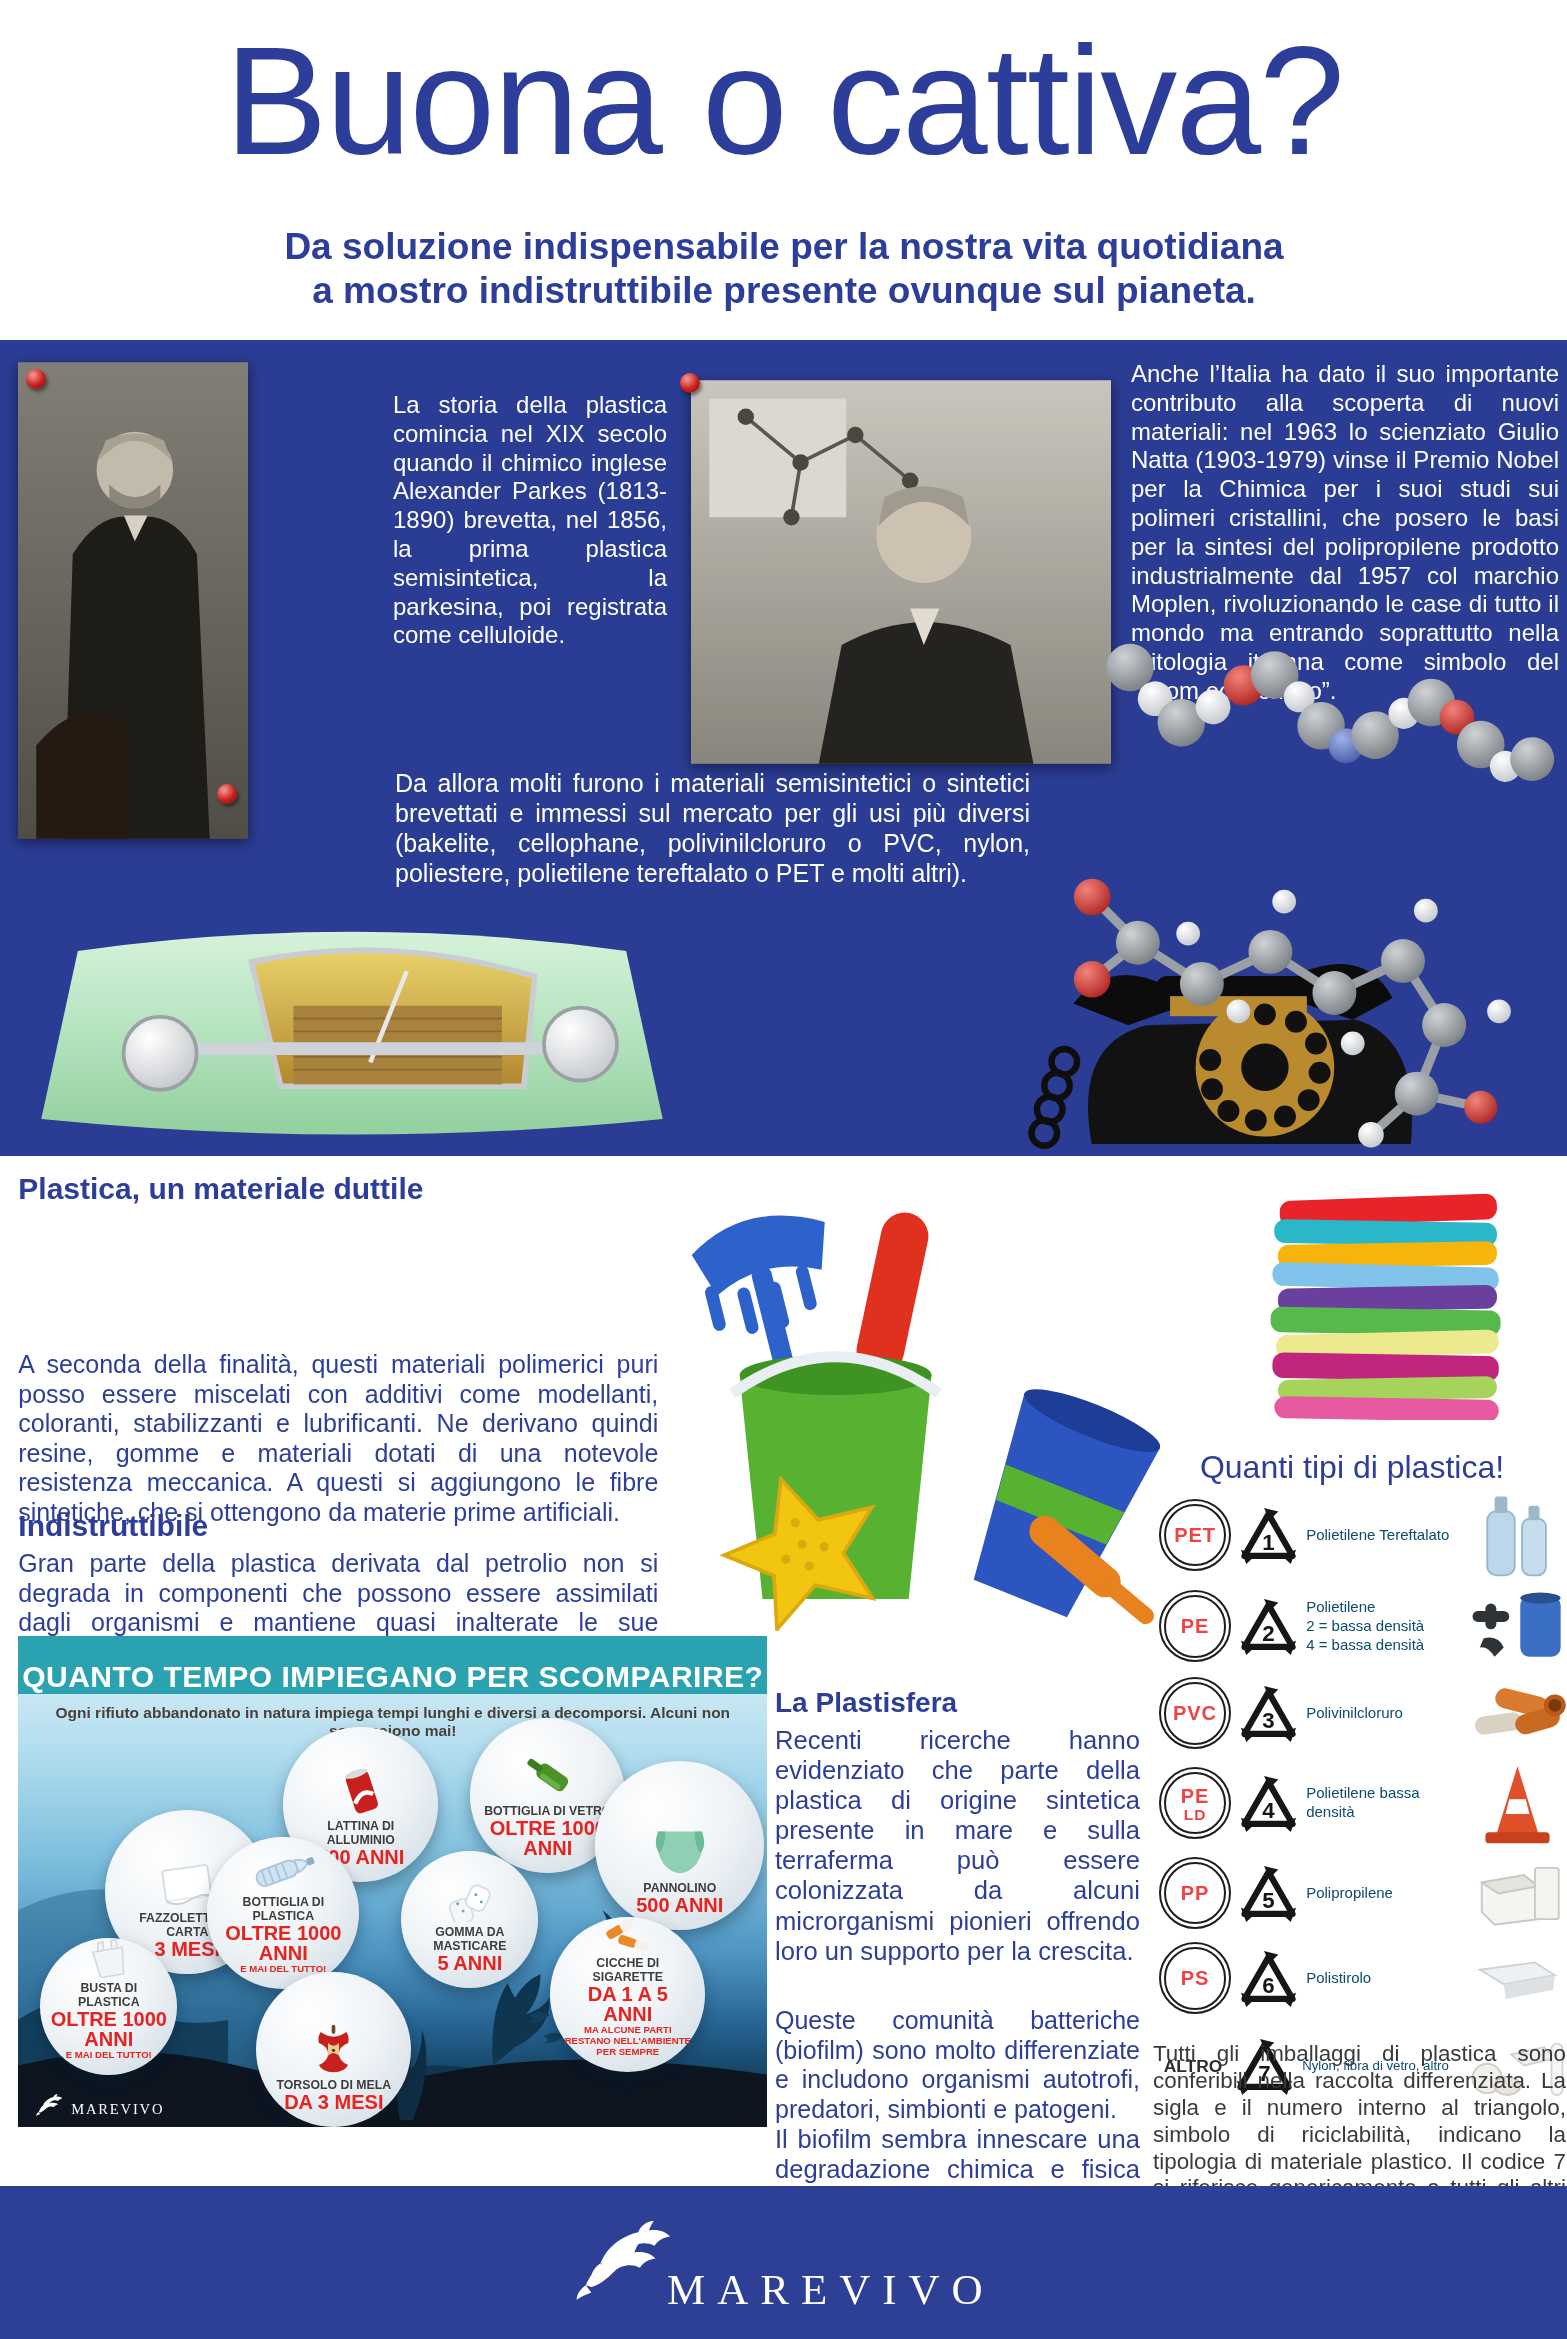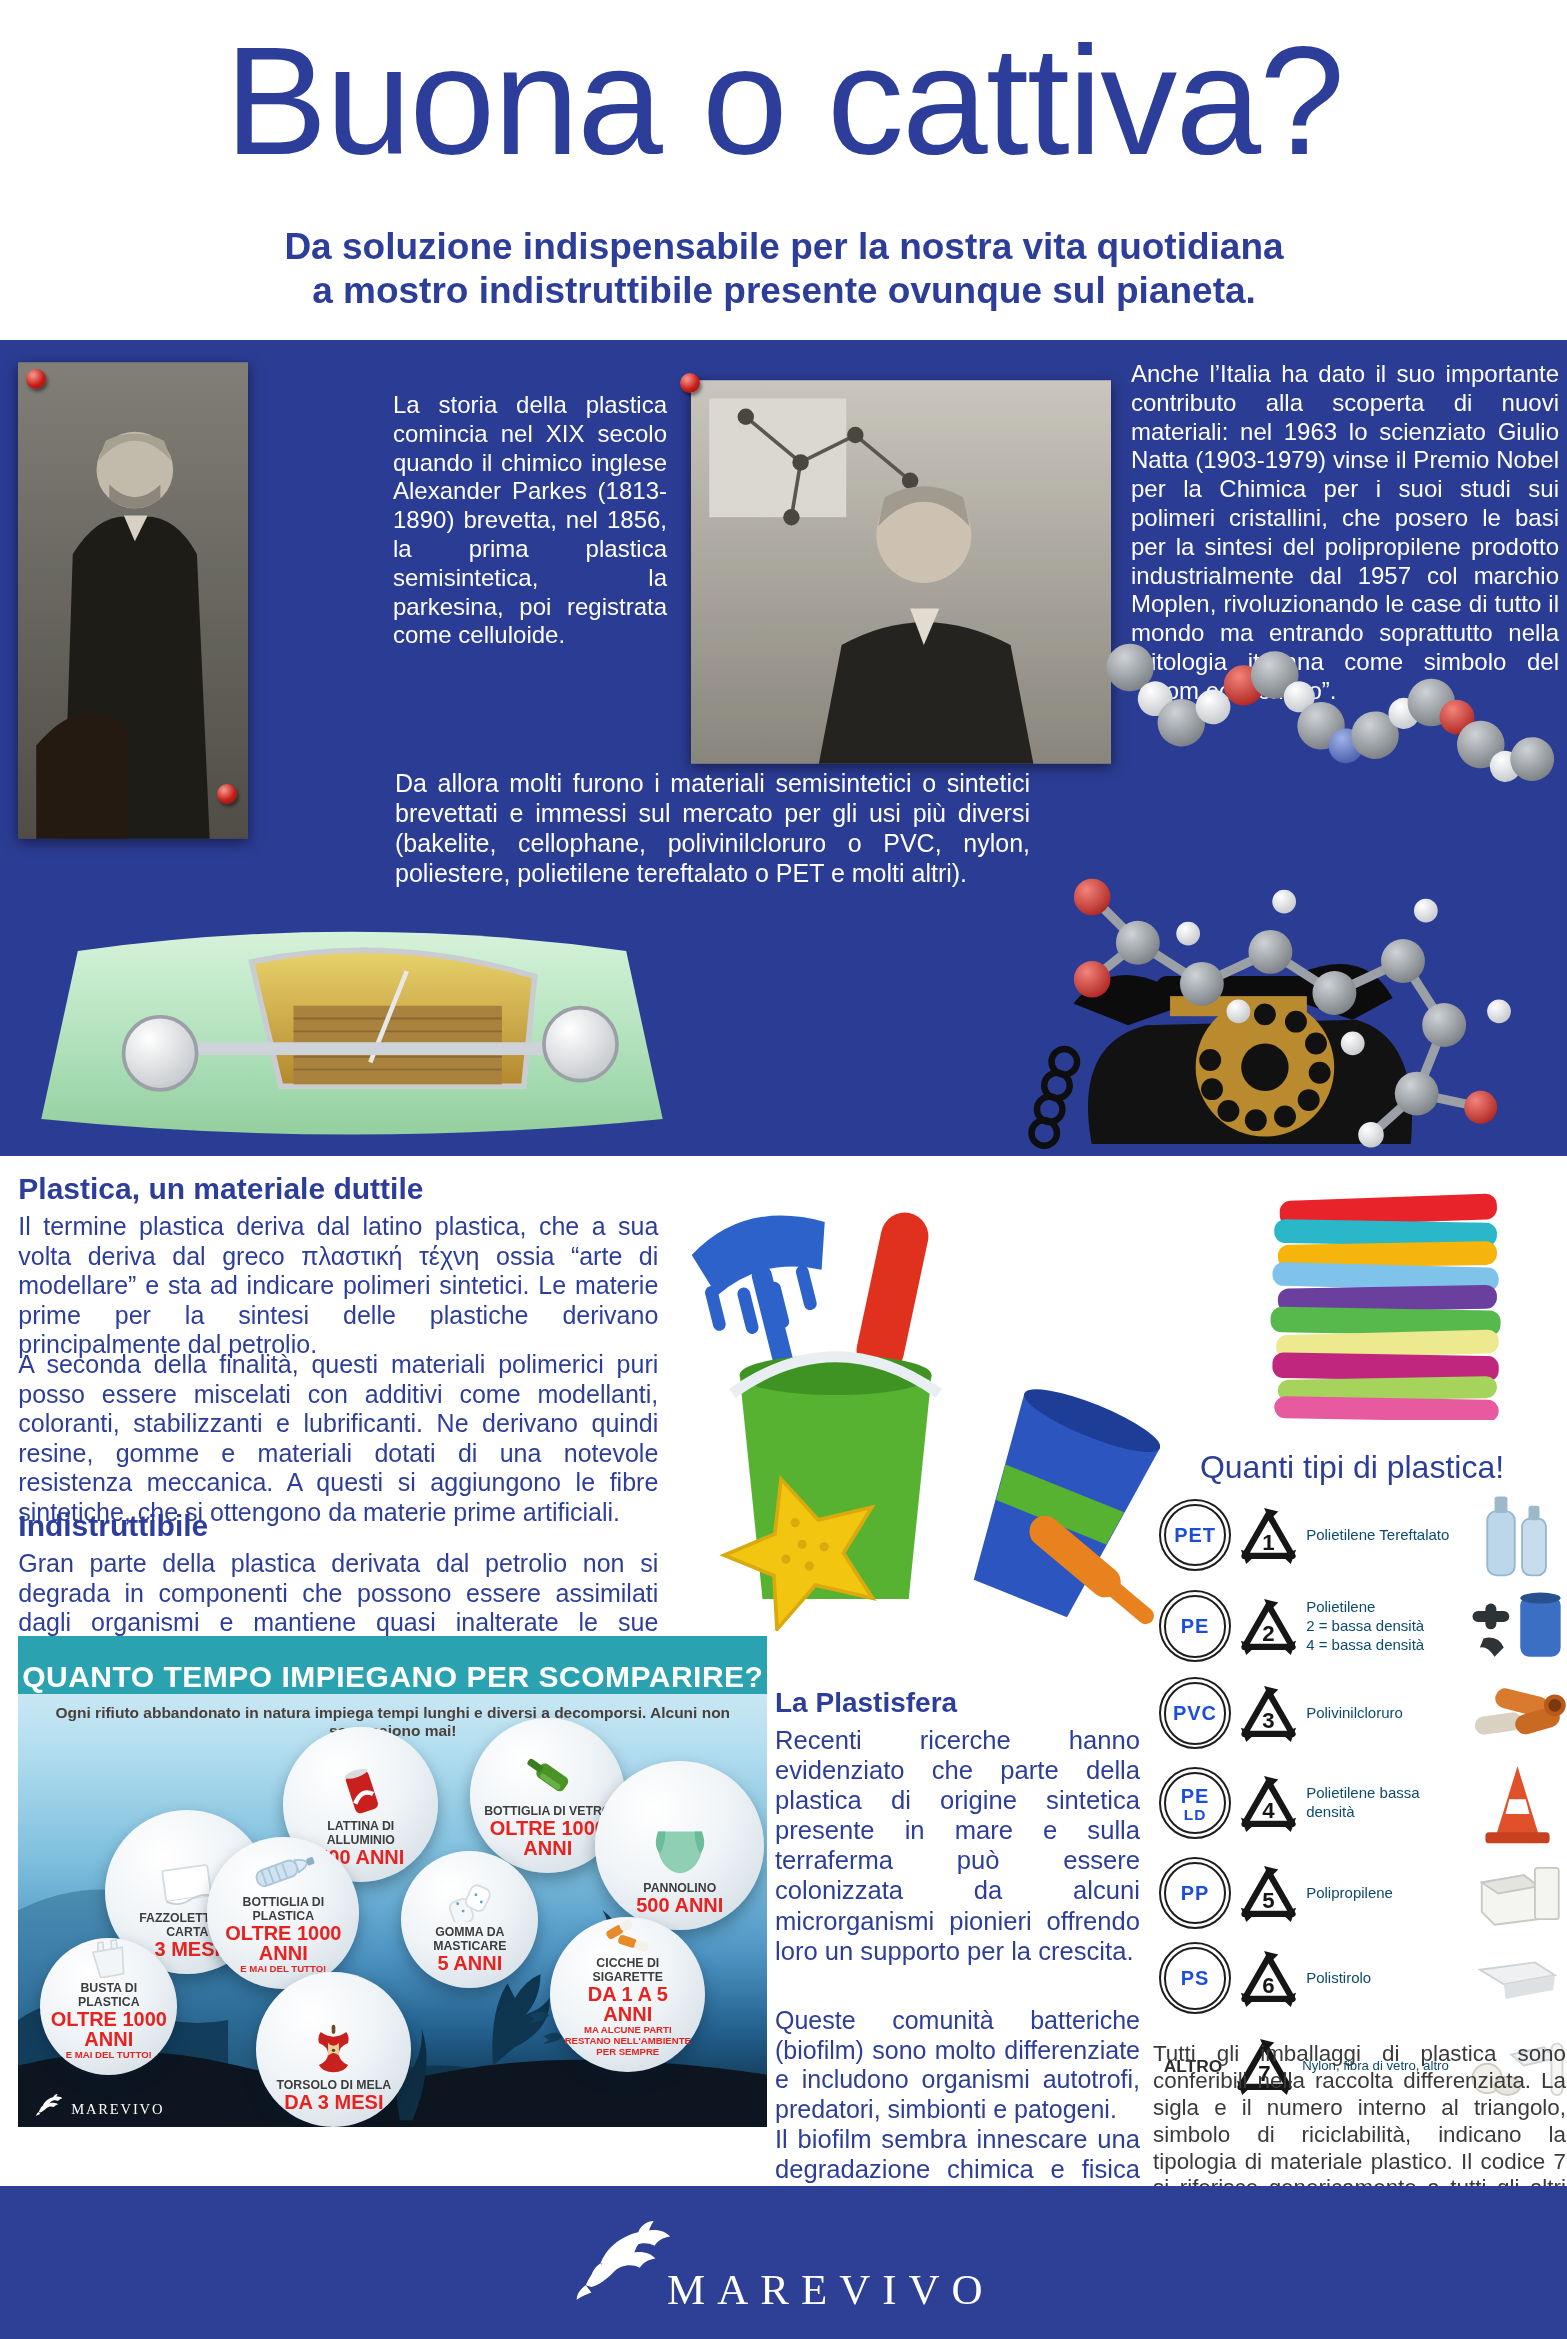--- a/index.html
+++ b/index.html
@@ -36,21 +36,21 @@
   .b-time{font-size:20px;font-weight:700;color:#e8231f;line-height:1.0;max-width:122px;}
   .b-note{font-size:9.6px;font-weight:700;color:#e8231f;line-height:1.15;max-width:88%;}
   .b-icon{margin-bottom:4.6px;}
   .info-brand{position:absolute;left:16.4px;bottom:9.1px;display:flex;align-items:flex-end;gap:5.5px;}
   .info-brand-text{color:#fff;font-family:"Liberation Serif",serif;font-size:14.6px;letter-spacing:1.8px;}
   
   .ptypes{top:1491px;left:1159px;width:409px;display:flex;flex-direction:column;gap:6.4px;}
   .ptype-row{display:flex;align-items:center;gap:9.1px;height:69px;}
   .badge{width:68px;height:68px;min-width:68px;border-radius:50%;border:2.7px solid #1d1d1d;position:relative;
          display:flex;flex-direction:column;align-items:center;justify-content:center;
-         font-weight:700;font-size:20px;color:#1d4ed8;letter-spacing:0.9px;}
+         font-weight:700;font-size:20px;color:#ef4444;letter-spacing:0.9px;}
   .badge::after{content:'';position:absolute;inset:2.7px;border:2.3px solid #1d1d1d;border-radius:50%;}
   .badge .ld{font-size:15.5px;line-height:.9;}
   .badge-plain{width:68px;min-width:68px;text-align:center;font-weight:700;font-size:17.4px;color:#2c2c2c;}
   .tri-line{fill:none;stroke:#161616;stroke-width:7;stroke-linejoin:round;}
   .tri-tip{fill:#161616;}
   .tri-num{font-size:25px;font-weight:700;fill:#161616;text-anchor:middle;font-family:"Liberation Sans",sans-serif;}
   .ptype-label{flex:1;font-size:15px;color:#0c4a6e;line-height:1.25;}
   .footnote{top:2041px;left:1153px;width:413px;font-size:22.4px;line-height:1.2;color:#3a3a3a;text-align:justify;}
   
   .footer{top:2186px;left:0;width:1568px;height:154px;background:#2e3f96;
@@ -249,21 +249,20 @@
           <circle cx="205" cy="195" r="13" fill="url(#gW)"></circle>
         <circle cx="255" cy="75" r="13" fill="url(#gW)"></circle>
           <circle cx="330" cy="230" r="13" fill="url(#gW)"></circle>
         <circle cx="410" cy="85" r="13" fill="url(#gW)"></circle>
           <circle cx="490" cy="195" r="13" fill="url(#gW)"></circle>
       </g>
     </svg>
   </div>
 
   <div class="abs h-blue" style="left:18.3px;top:1172px">Plastica, un materiale duttile</div>
-  <div class="abs body-blue" style="left:18.3px;top:1212px;width:640px">Il termine plastica deriva dal latino plastica, che a sua volta deriva dal greco πλαστική τέχνη ossia “arte di modellare” e sta ad indicare polimeri sintetici. Le materie prime per la sintesi delle plastiche derivano principalmente dal petrolio.</div>
   <div class="abs body-blue" style="left:18.3px;top:1350px;width:640px">A seconda della finalità, questi materiali polimerici puri posso essere miscelati con additivi come modellanti, coloranti, stabilizzanti e lubrificanti. Ne derivano quindi resine, gomme e materiali dotati di una notevole resistenza meccanica. A questi si aggiungono le fibre sintetiche, che si ottengono da materie prime artificiali.</div>
   <div class="abs h-blue" style="left:18.3px;top:1509px">Indistruttibile</div>
   <div class="abs body-blue" style="left:18.3px;top:1549px;width:640px">Gran parte della plastica derivata dal petrolio non si degrada in componenti che possono essere assimilati dagli organismi e mantiene quasi inalterate le sue caratteristiche.</div>
 
   <svg class="abs" style="left:630px;top:1183px" width="530" height="448" viewBox="0 0 580 490">
     <g transform="rotate(-14 150 120)">
       <rect x="138" y="90" width="22" height="170" rx="10" fill="#2c62c9"></rect>
       <path d="M80,60 q70,-45 150,0 l-16,50 q-60,-30 -118,0 Z" fill="#2c62c9"></path>
       <g fill="#2c62c9">
           <rect x="84" y="98" width="14" height="50" rx="7"></rect>

